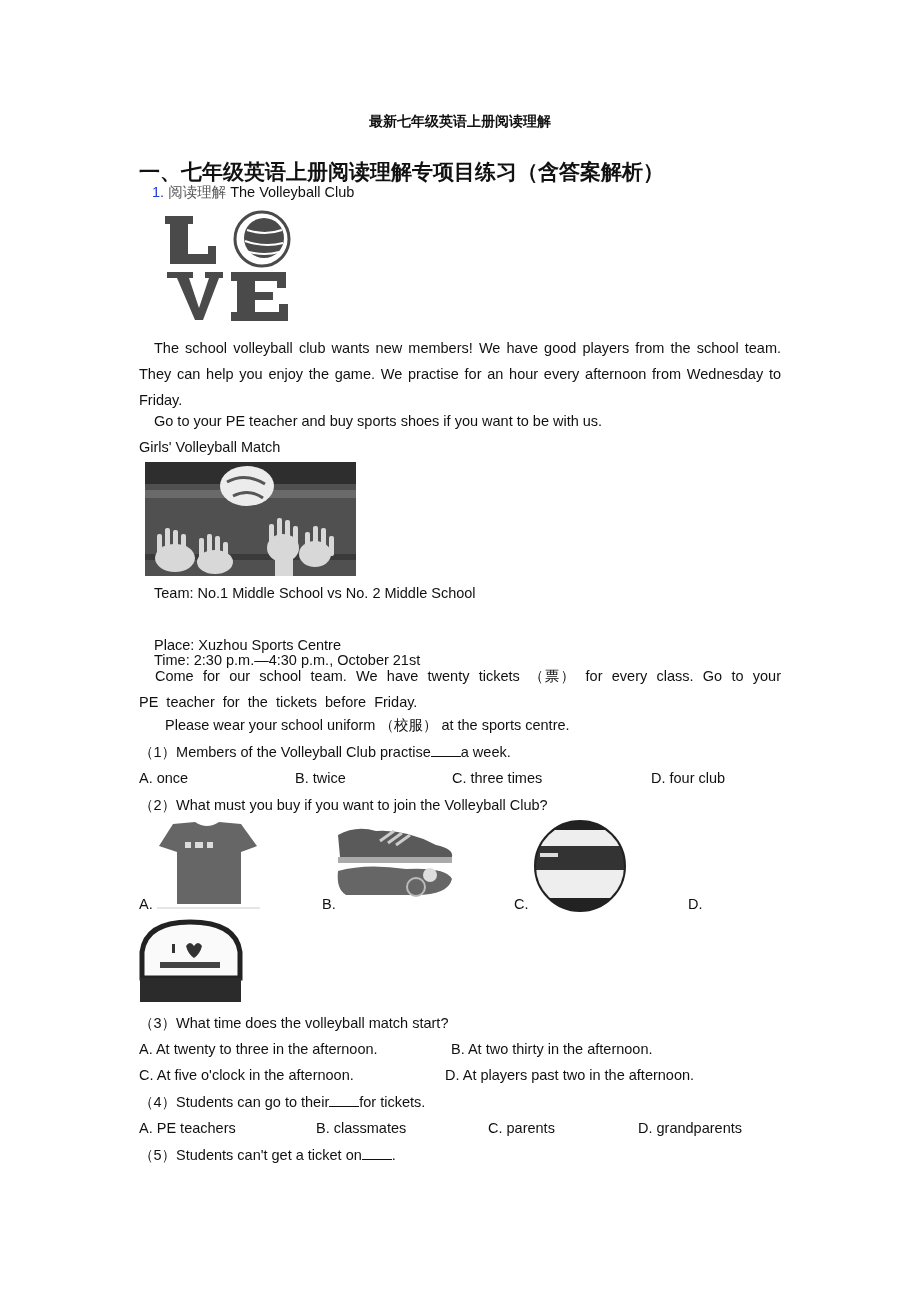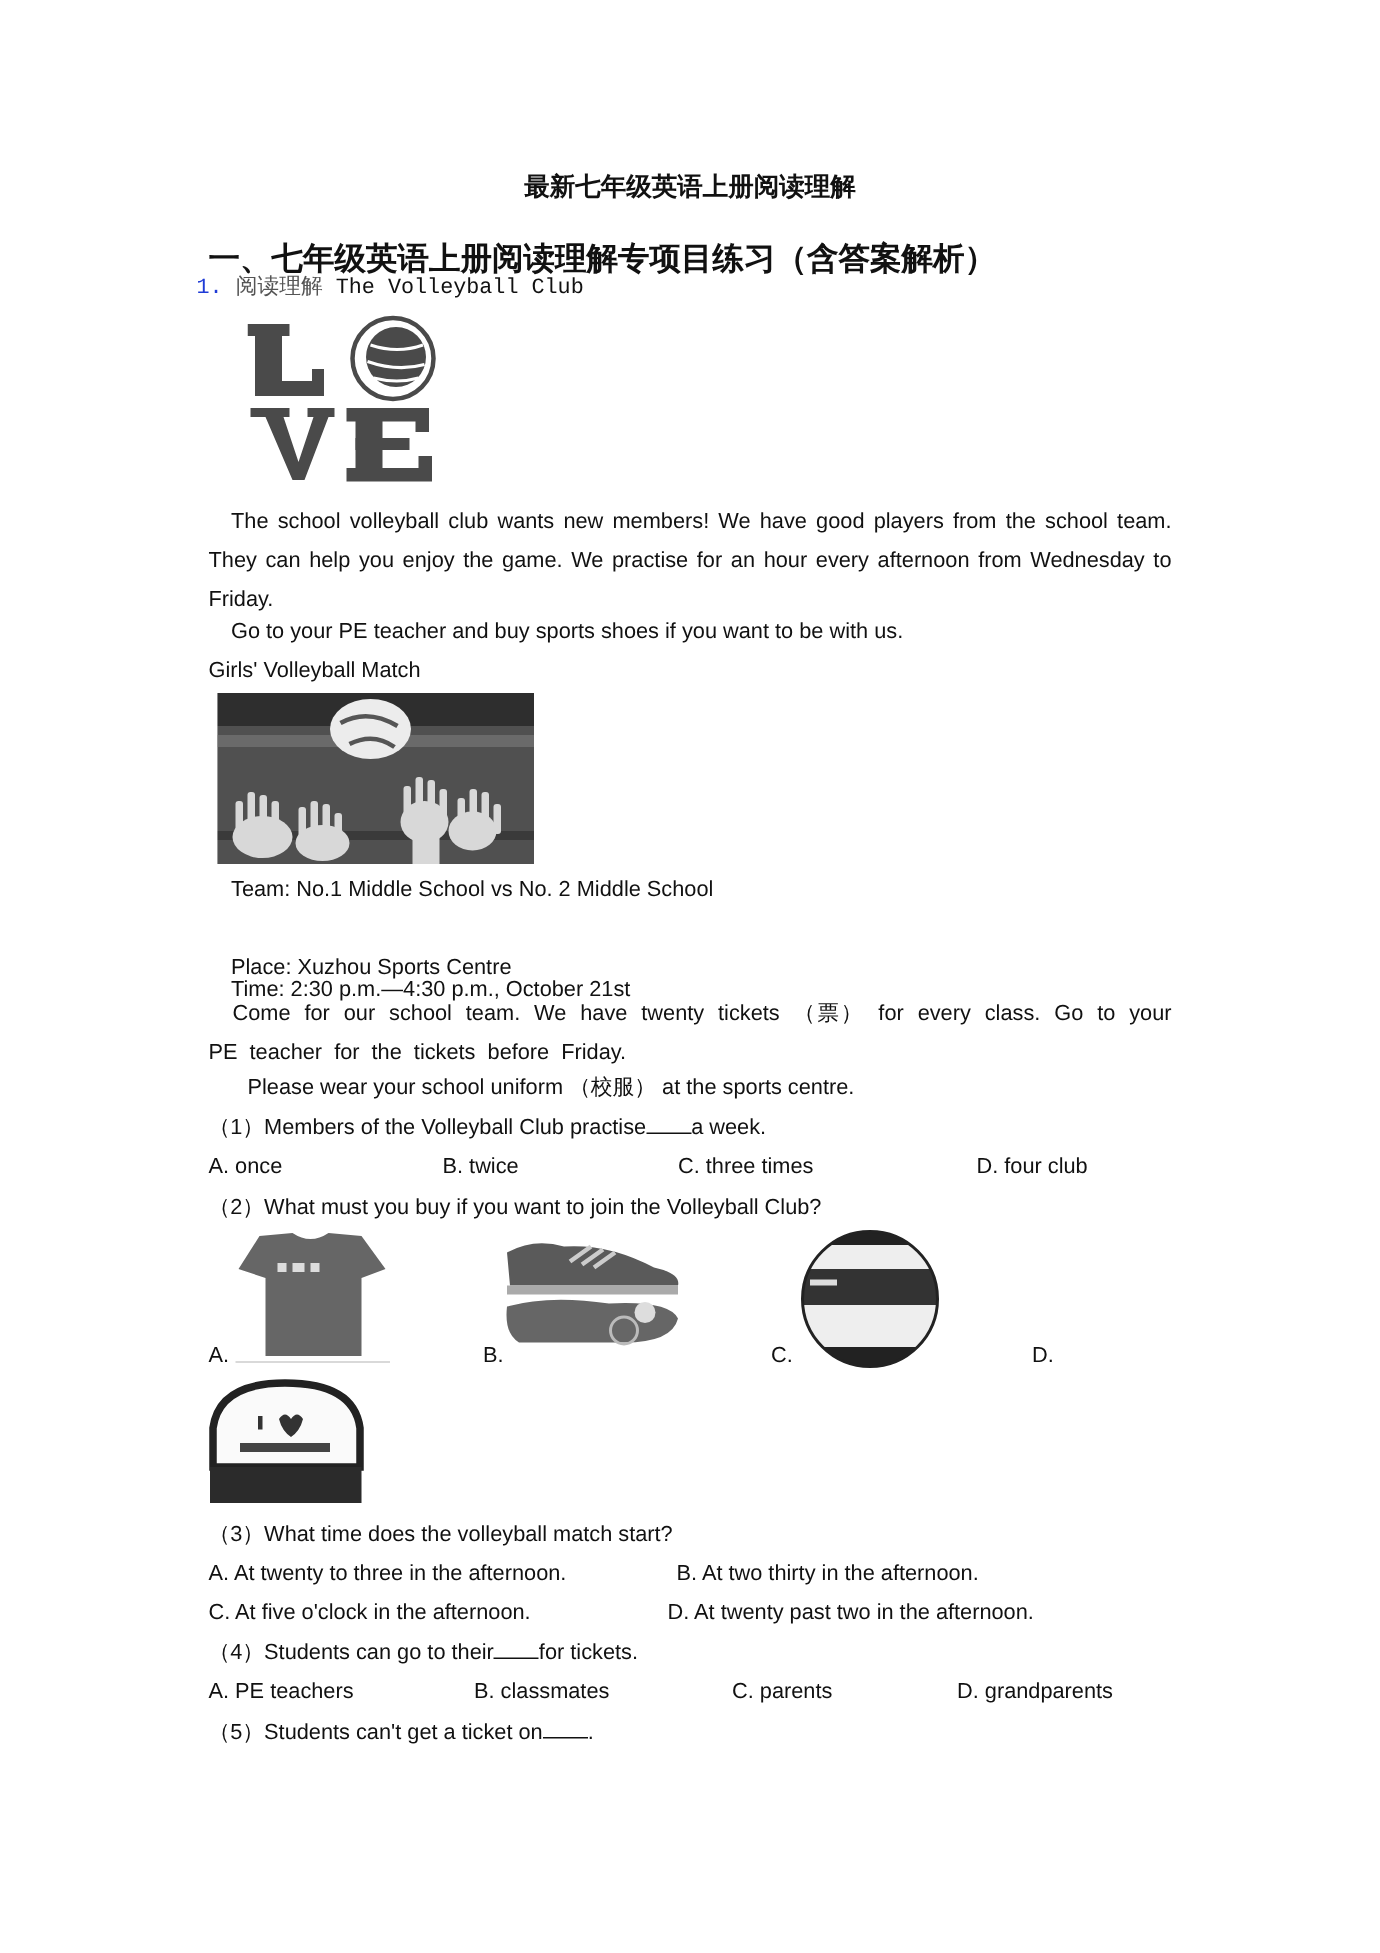--- a/index.html
+++ b/index.html
@@ -1,34 +1,34 @@
 <!DOCTYPE html>
 <html><head>
 <meta charset="utf-8">
 <style>
   html, body { margin: 0; padding: 0; background: #ffffff; }
   body { width: 920px; height: 1302px; position: relative; overflow: hidden;
          font-family: "Liberation Sans", "DejaVu Sans", sans-serif; color: #111; }
   .abs { position: absolute; white-space: nowrap; }
-  .title { left: 0; width: 920px; top: 113px; text-align: center; font-family: Liberation Sans, sans-serif; font-size: 17px; font-weight: bold; }
+  .title { left: 0; width: 920px; top: 113px; text-align: center; font-family: Liberation Sans, sans-serif; font-size: 14px; font-weight: bold; }
   .section { left: 139px; top: 158px; font-family: Liberation Serif, serif; font-size: 21px; font-weight: bold; text-align: center; }
   .t { font-size: 14.5px; line-height: 18px; }
   .qnum { color: #1f3bd6; }
   .gray { color: #555; }
   .just { width: 642px; white-space: normal; text-align: justify; }
   .img { position: absolute; }
   .blank { display: inline-block; width: 30px; border-bottom: 1px solid #111; height: 12px; vertical-align: baseline; }
 </style>
 </head>
 <body>
 
 <div class="abs title">最新七年级英语上册阅读理解</div>
 <div class="abs section">一、七年级英语上册阅读理解专项目练习（含答案解析）</div>
 
-<div class="abs t" style="left:131px; top:183px;font-family:Liberation Mono, monospace;">
+<div class="abs t" style="left:152px; top:183px;">
   <span class="qnum">1.</span>
   <span class="gray">阅读理解</span>
   <span>The Volleyball Club</span>
 </div>
 
 <div class="img" style="left:165px; top:208px; width:130px; height:118px;">
   <svg width="130" height="118" viewBox="0 0 130 118">
     <g fill="#4a4a4a">
 
       <rect x="5" y="8" width="18" height="48"></rect>
@@ -158,21 +158,21 @@
     <rect x="34" y="26" width="3" height="9" fill="#333"></rect>
     <path d="M48,28 Q52,22 56,28 Q60,22 64,28 Q62,36 56,40 Q50,36 48,28 Z" fill="#333"></path>
     <rect x="22" y="44" width="60" height="6" fill="#444"></rect>
   </svg>
 </div>
 
 <div class="abs t" style="left:139px; top:1014px;">（3）What time does the volleyball match start?</div>
 <div class="abs t" style="left:139px; top:1040px;">A. At twenty to three in the afternoon.</div>
 <div class="abs t" style="left:451px; top:1040px;">B. At two thirty in the afternoon.</div>
 <div class="abs t" style="left:139px; top:1066px;">C. At five o'clock in the afternoon.</div>
-<div class="abs t" style="left:445px; top:1066px;">D. At twenty past two in the afternoon.</div>
+<div class="abs t" style="left:445px; top:1066px;">D. At players past two in the afternoon.</div>
 
 <div class="abs t" style="left:139px; top:1093px;">
   <span>（4）Students can go to their</span><span class="blank"></span><span>for tickets.</span>
 </div>
 <div class="abs t" style="left:139px; top:1119px;">A. PE teachers</div>
 <div class="abs t" style="left:316px; top:1119px;">B. classmates</div>
 <div class="abs t" style="left:488px; top:1119px;">C. parents</div>
 <div class="abs t" style="left:638px; top:1119px;">D. grandparents</div>
 
 <div class="abs t" style="left:139px; top:1146px;">

